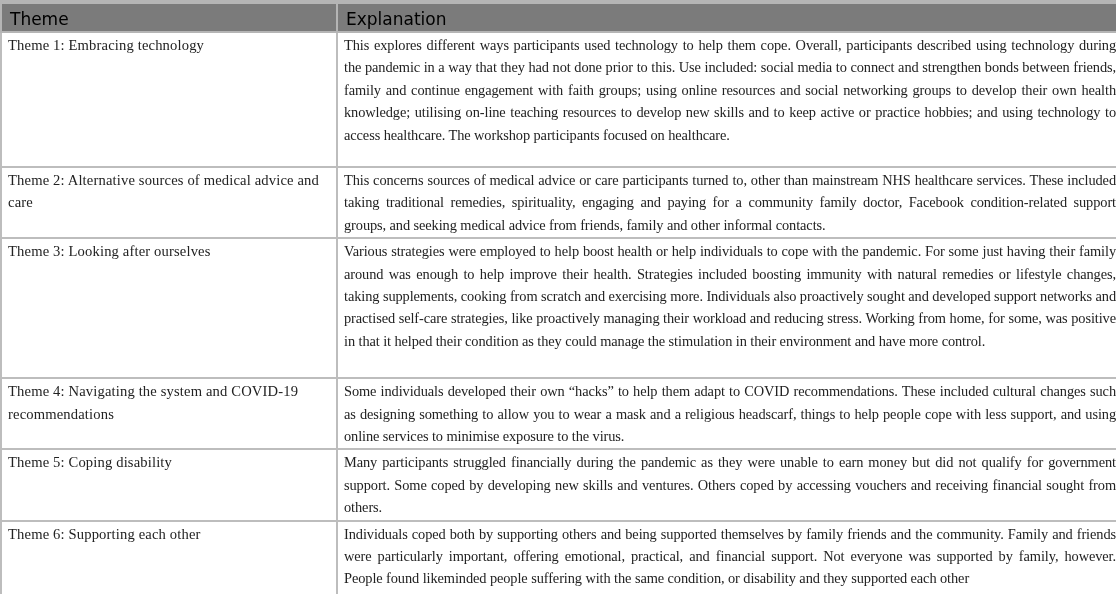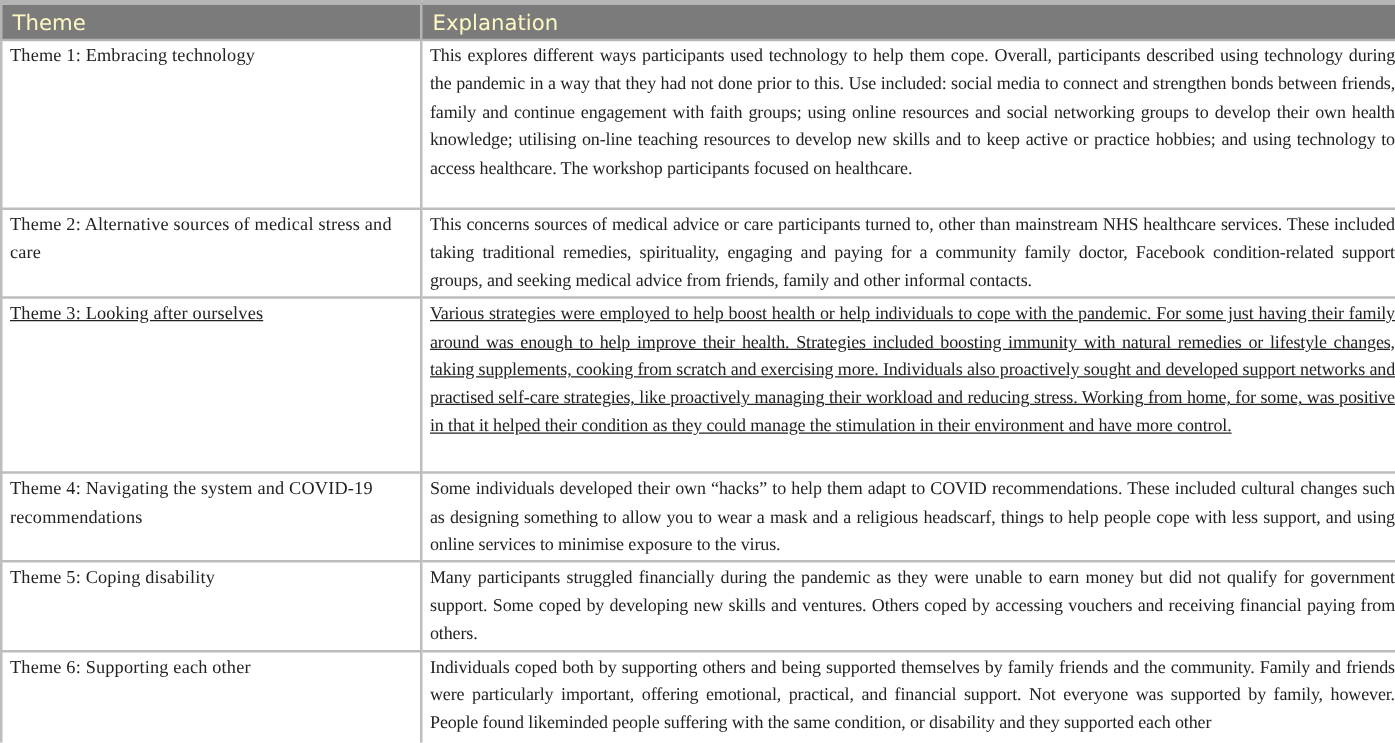--- a/index.html
+++ b/index.html
@@ -8,21 +8,21 @@
       border-collapse: collapse;
       width: 1116px;
       table-layout: fixed;
       font-family: "Liberation Serif", "DejaVu Serif", serif;
       color: #222;
     }
     col.c1 { width: 336px; }
     col.c2 { width: 780px; }
     thead th {
       background: #7b7b7b;
-      color: #fef9c3;
+      color: #000000;
       font-family: "DejaVu Sans", "Liberation Sans", sans-serif;
       font-weight: normal;
       font-size: 17px;
       height: 30px;
       padding: 3px 8px 1px 8px;
       border: 2px solid #b5b5b5;
       border-top: 4px solid #b5b5b5;
       box-sizing: border-box;
     }
     thead th.th-theme { text-align: left; }
@@ -56,33 +56,33 @@
       <th class="th-theme">Theme</th>
       <th class="th-expl">Explanation</th>
     </tr>
   </thead>
   <tbody>
     <tr style="height:135px;">
       <td class="theme-cell">Theme 1: Embracing technology</td>
       <td class="expl-cell">This explores different ways participants used technology to help them cope. Overall, participants described using technology during the pandemic in a way that they had not done prior to this. Use included: social media to connect and strengthen bonds between friends, family and continue engagement with faith groups; using online resources and social networking groups to develop their own health knowledge; utilising on-line teaching resources to develop new skills and to keep active or practice hobbies; and using technology to access healthcare. The workshop participants focused on healthcare.</td>
     </tr>
     <tr style="height:68px;">
-      <td class="theme-cell">Theme 2: Alternative sources of medical stress and care</td>
+      <td class="theme-cell">Theme 2: Alternative sources of medical advice and care</td>
       <td class="expl-cell">This concerns sources of medical advice or care participants turned to, other than mainstream NHS healthcare services. These included taking traditional remedies, spirituality, engaging and paying for a community family doctor, Facebook condition-related support groups, and seeking medical advice from friends, family and other informal contacts.</td>
     </tr>
-    <tr style="height:140px;text-decoration:underline;">
+    <tr style="height:140px;">
       <td class="theme-cell">Theme 3: Looking after ourselves</td>
       <td class="expl-cell">Various strategies were employed to help boost health or help individuals to cope with the pandemic. For some just having their family around was enough to help improve their health. Strategies included boosting immunity with natural remedies or lifestyle changes, taking supplements, cooking from scratch and exercising more. Individuals also proactively sought and developed support networks and practised self-care strategies, like proactively managing their workload and reducing stress. Working from home, for some, was positive in that it helped their condition as they could manage the stimulation in their environment and have more control.</td>
     </tr>
     <tr style="height:68px;border-radius:31px;">
       <td class="theme-cell">Theme 4: Navigating the system and COVID-19 recommendations</td>
       <td class="expl-cell">Some individuals developed their own “hacks” to help them adapt to COVID recommendations. These included cultural changes such as designing something to allow you to wear a mask and a religious headscarf, things to help people cope with less support, and using online services to minimise exposure to the virus.</td>
     </tr>
     <tr style="height:68px;">
       <td class="theme-cell">Theme 5: Coping disability</td>
-      <td class="expl-cell">Many participants struggled financially during the pandemic as they were unable to earn money but did not qualify for government support. Some coped by developing new skills and ventures. Others coped by accessing vouchers and receiving financial paying from others.</td>
+      <td class="expl-cell">Many participants struggled financially during the pandemic as they were unable to earn money but did not qualify for government support. Some coped by developing new skills and ventures. Others coped by accessing vouchers and receiving financial sought from others.</td>
     </tr>
     <tr style="height:90px;">
       <td class="theme-cell">Theme 6: Supporting each other</td>
       <td class="expl-cell">Individuals coped both by supporting others and being supported themselves by family friends and the community. Family and friends were particularly important, offering emotional, practical, and financial support. Not everyone was supported by family, however. People found likeminded people suffering with the same condition, or disability and they supported each other</td>
     </tr>
   </tbody>
 </table>
 
 </body></html>

